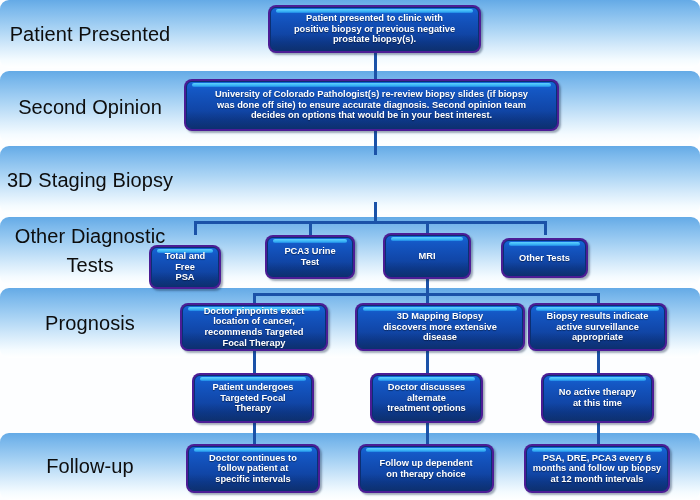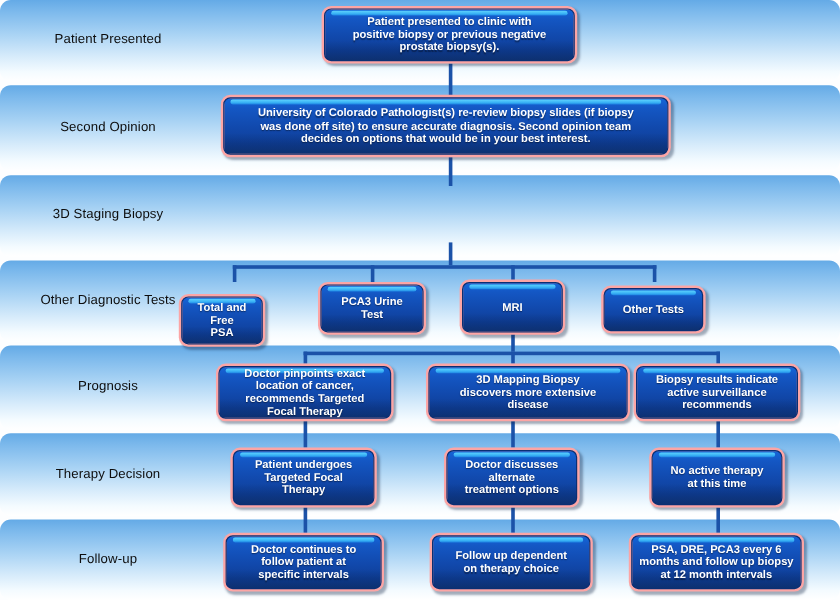--- a/index.html
+++ b/index.html
@@ -23,39 +23,39 @@
     background:linear-gradient(to bottom,#64aae6 0%,#7cb9ec 14%,#a9d3f4 42%,#d8ecfb 70%,#f4fbff 88%,#ffffff 100%);
     box-sizing:border-box;
   }
   .band-label{
     position:absolute;
     left:4px;top:0;
     width:172px;height:100%;
     display:flex;align-items:center;justify-content:center;
     text-align:center;
     color:#0d0d0d;
-    font-size:11px;
+    font-size:20px;
     font-weight:400;
     line-height:1.45;
     letter-spacing:.1px;
     z-index:6;
   }
 
   
   .conn{position:absolute;background:#1b52a8;z-index:2;}
   .conn.v{width:3px;}
   .conn.h{height:3px;}
 
   
   .node{
     position:absolute;
     z-index:4;
     box-sizing:border-box;
     border-radius:8px;
-    background:#fca5a5;                 
+    background:#4c1d95;                 
     padding:2px;
     box-shadow:2px 2px 2px rgba(20,40,70,.38);
   }
   .node .inner{
     position:relative;
     width:100%;height:100%;
     box-sizing:border-box;
     border-radius:6px;
     border:1px solid #0b2f73;
     background:linear-gradient(to bottom,#1565d8 0%,#1457c4 18%,#1148ab 55%,#0f3f98 82%,#123f8e 100%);
@@ -111,23 +111,20 @@
 
   <div class="band" style="top:217px;height:68px;">
     <div class="band-label">Other Diagnostic
 Tests</div>
   </div>
 
   <div class="band" style="top:288px;height:70px;">
     <div class="band-label">Prognosis</div>
   </div>
 
-  <div class="band" style="top:361px;height:69px;">
-    <div class="band-label">Therapy Decision</div>
-  </div>
 
   <div class="band" style="top:433px;height:67px;padding-left:22px;">
     <div class="band-label">Follow-up</div>
   </div>
 
   <div class="conn v" style="left:374px;top:53px;height:27px;"></div>
 
   <div class="conn v" style="left:374px;top:131px;height:24px;"></div>
 
   <div class="conn v" style="left:374px;top:202px;height:19px;"></div>
@@ -203,21 +200,21 @@
     <div class="inner">
         <div class="txt">3D Mapping Biopsy
 discovers more extensive
 disease</div>
       </div>
   </div>
   <div class="node t-sm" style="left:528px;top:303px;width:139px;height:48px;">
     <div class="inner">
         <div class="txt">Biopsy results indicate
 active surveillance
-recommends</div>
+appropriate</div>
       </div>
   </div>
 
   <div class="node t-sm" style="left:192px;top:373px;width:122px;height:50px;">
     <div class="inner">
         <div class="txt">Patient undergoes
 Targeted Focal
 Therapy</div>
       </div>
   </div>

